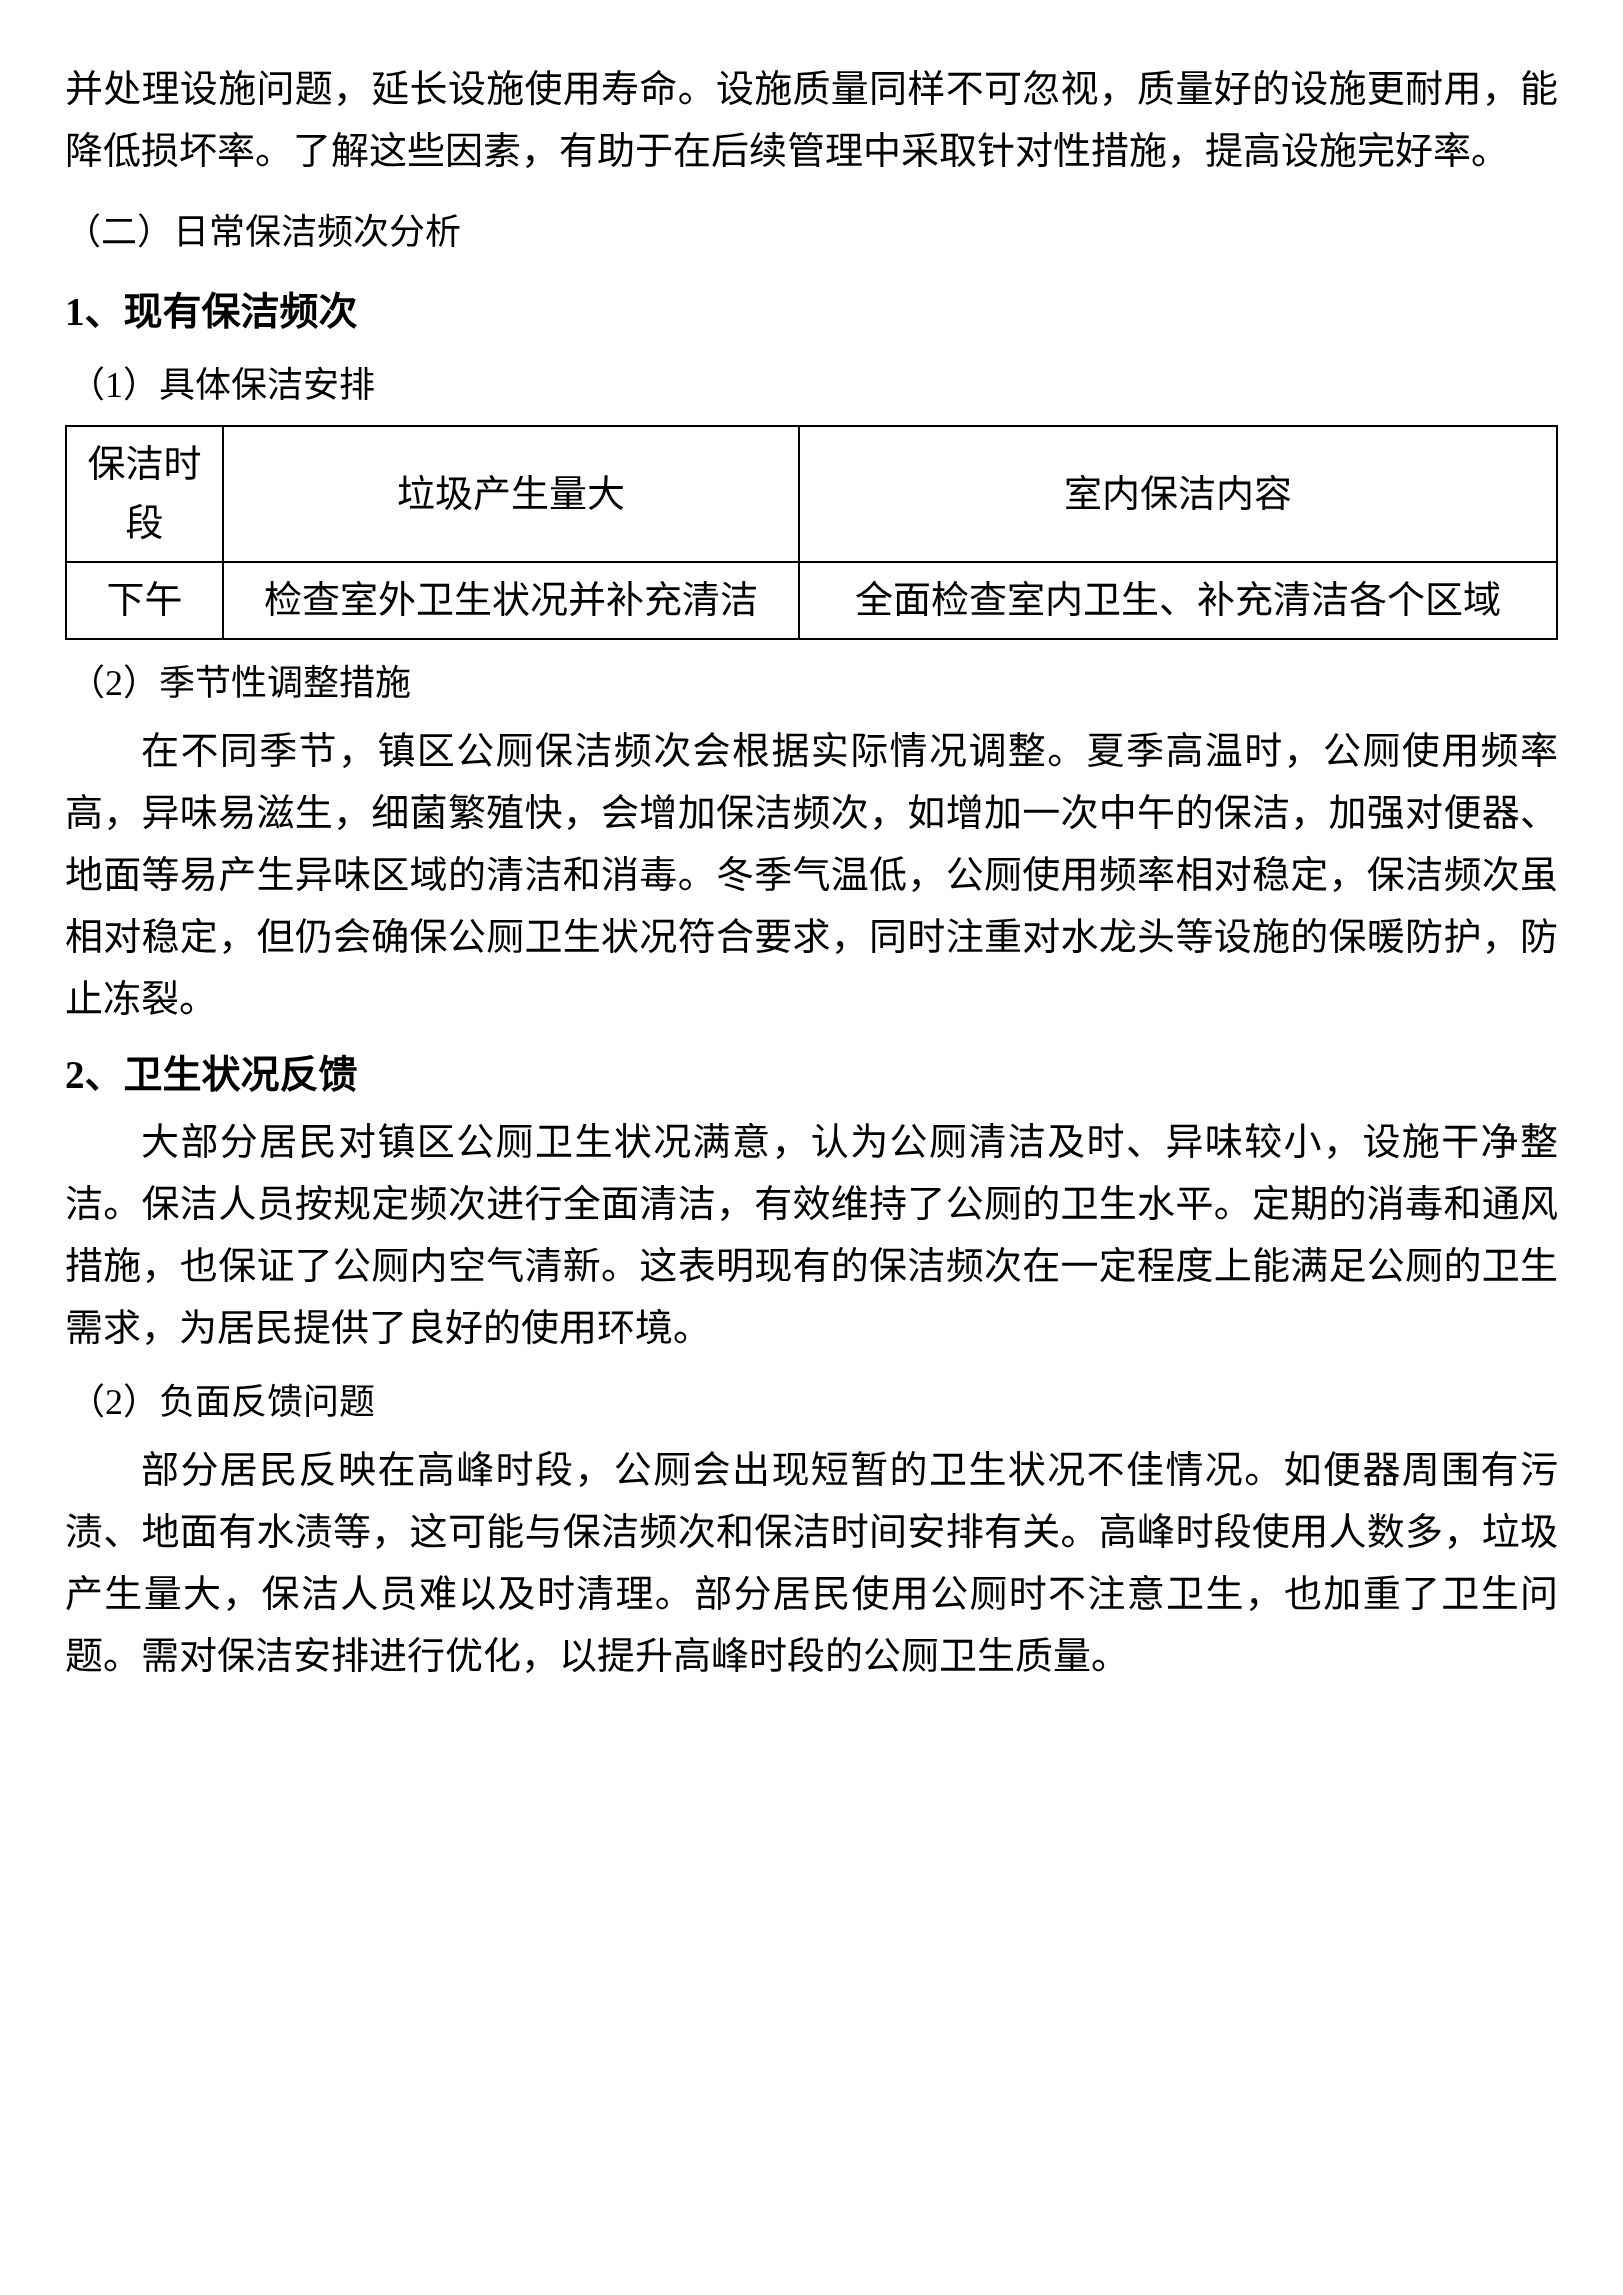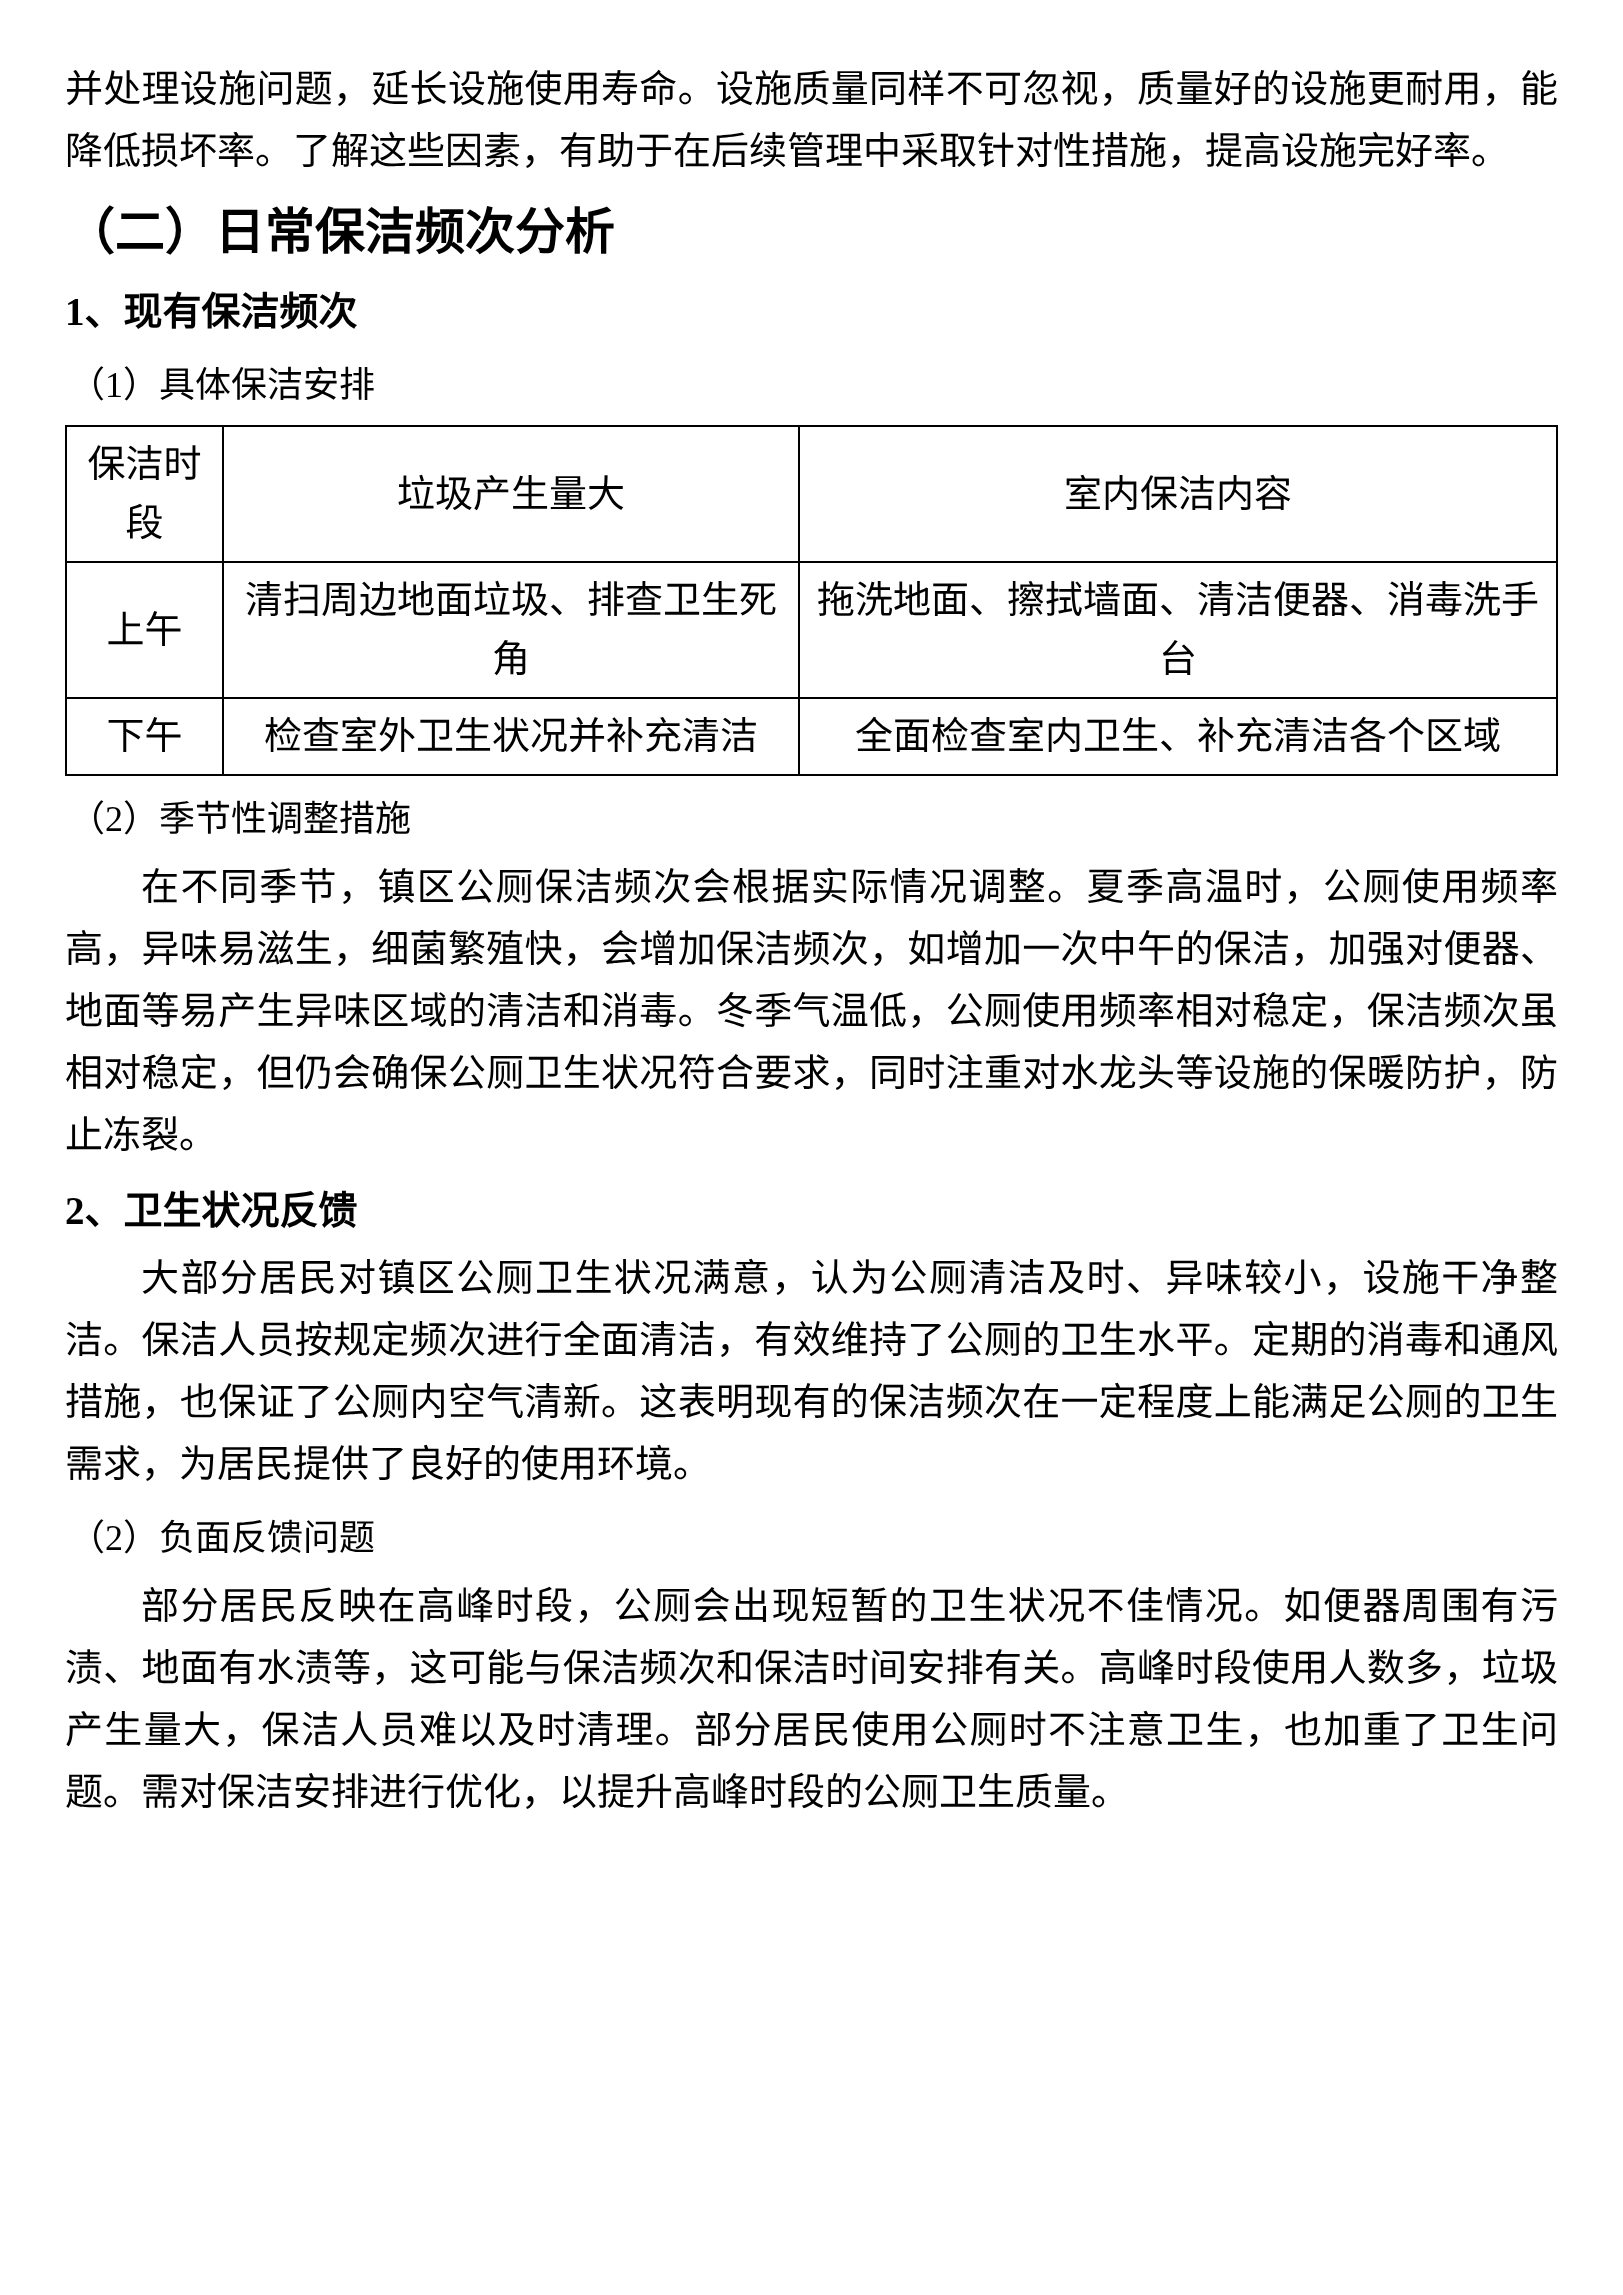--- a/index.html
+++ b/index.html
@@ -17,22 +17,22 @@
     padding: 58px 65px 0 65px;
   }
   .para {
     font-size: 38px;
     line-height: 62px;
     text-align: justify;
     text-justify: inter-ideograph;
   }
   .para.indent { text-indent: 2em; }
   .h-section {
-    font-size: 50px;
-    font-weight: bold;
+    font-size: 36px;
+    font-weight: normal;
     line-height: 69px;
     margin: 15.7px 0 13px 0;
   }
   .h-sub {
     font-size: 39px;
     font-weight: bold;
     line-height: 63px;
     margin: 13px 0 5.2px 0;
   }
   .h-item {
@@ -80,25 +80,20 @@
       <col class="c2">
       <col class="c3">
     </colgroup>
     <tbody>
       <tr>
         <td>保洁时段</td>
         <td>垃圾产生量大</td>
         <td>室内保洁内容</td>
       </tr>
       <tr>
-        <td>上午</td>
-        <td>清扫周边地面垃圾、排查卫生死角</td>
-        <td>拖洗地面、擦拭墙面、清洁便器、消毒洗手台</td>
-      </tr>
-      <tr>
         <td>下午</td>
         <td>检查室外卫生状况并补充清洁</td>
         <td>全面检查室内卫生、补充清洁各个区域</td>
       </tr>
     </tbody>
   </table>
 
   <h4 class="h-item">（2）季节性调整措施</h4>
 
   <p class="para indent">在不同季节，镇区公厕保洁频次会根据实际情况调整。夏季高温时，公厕使用频率高，异味易滋生，细菌繁殖快，会增加保洁频次，如增加一次中午的保洁，加强对便器、地面等易产生异味区域的清洁和消毒。冬季气温低，公厕使用频率相对稳定，保洁频次虽相对稳定，但仍会确保公厕卫生状况符合要求，同时注重对水龙头等设施的保暖防护，防止冻裂。</p>

